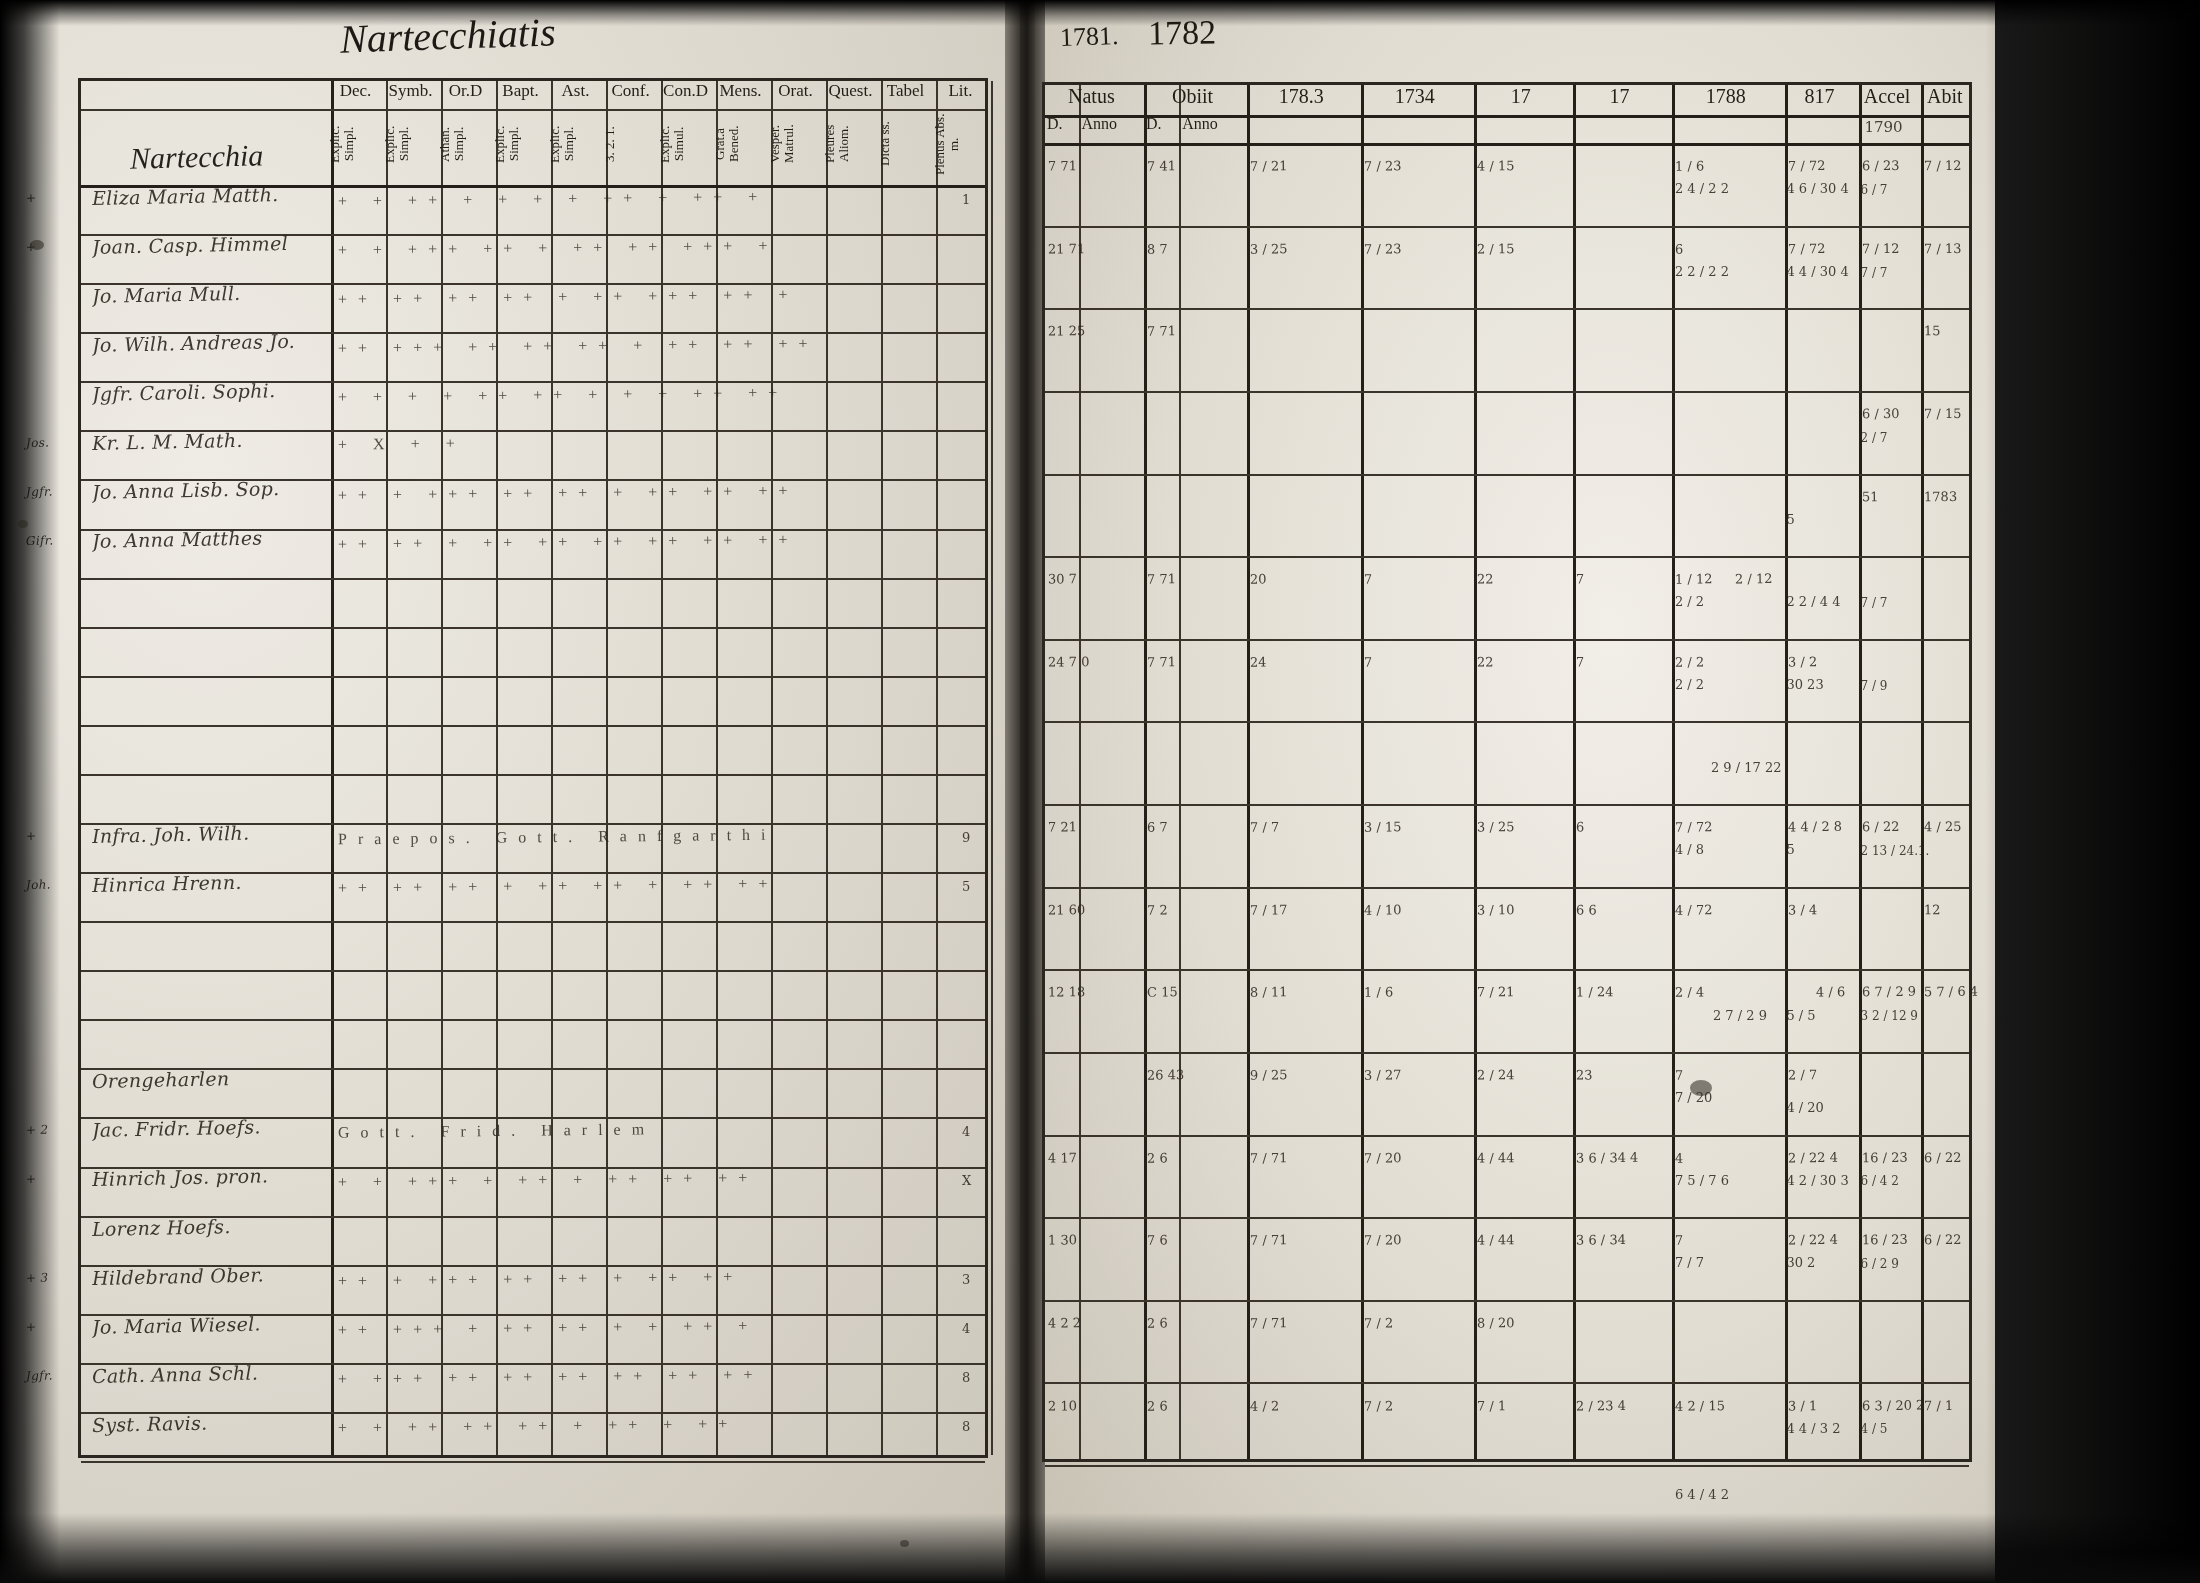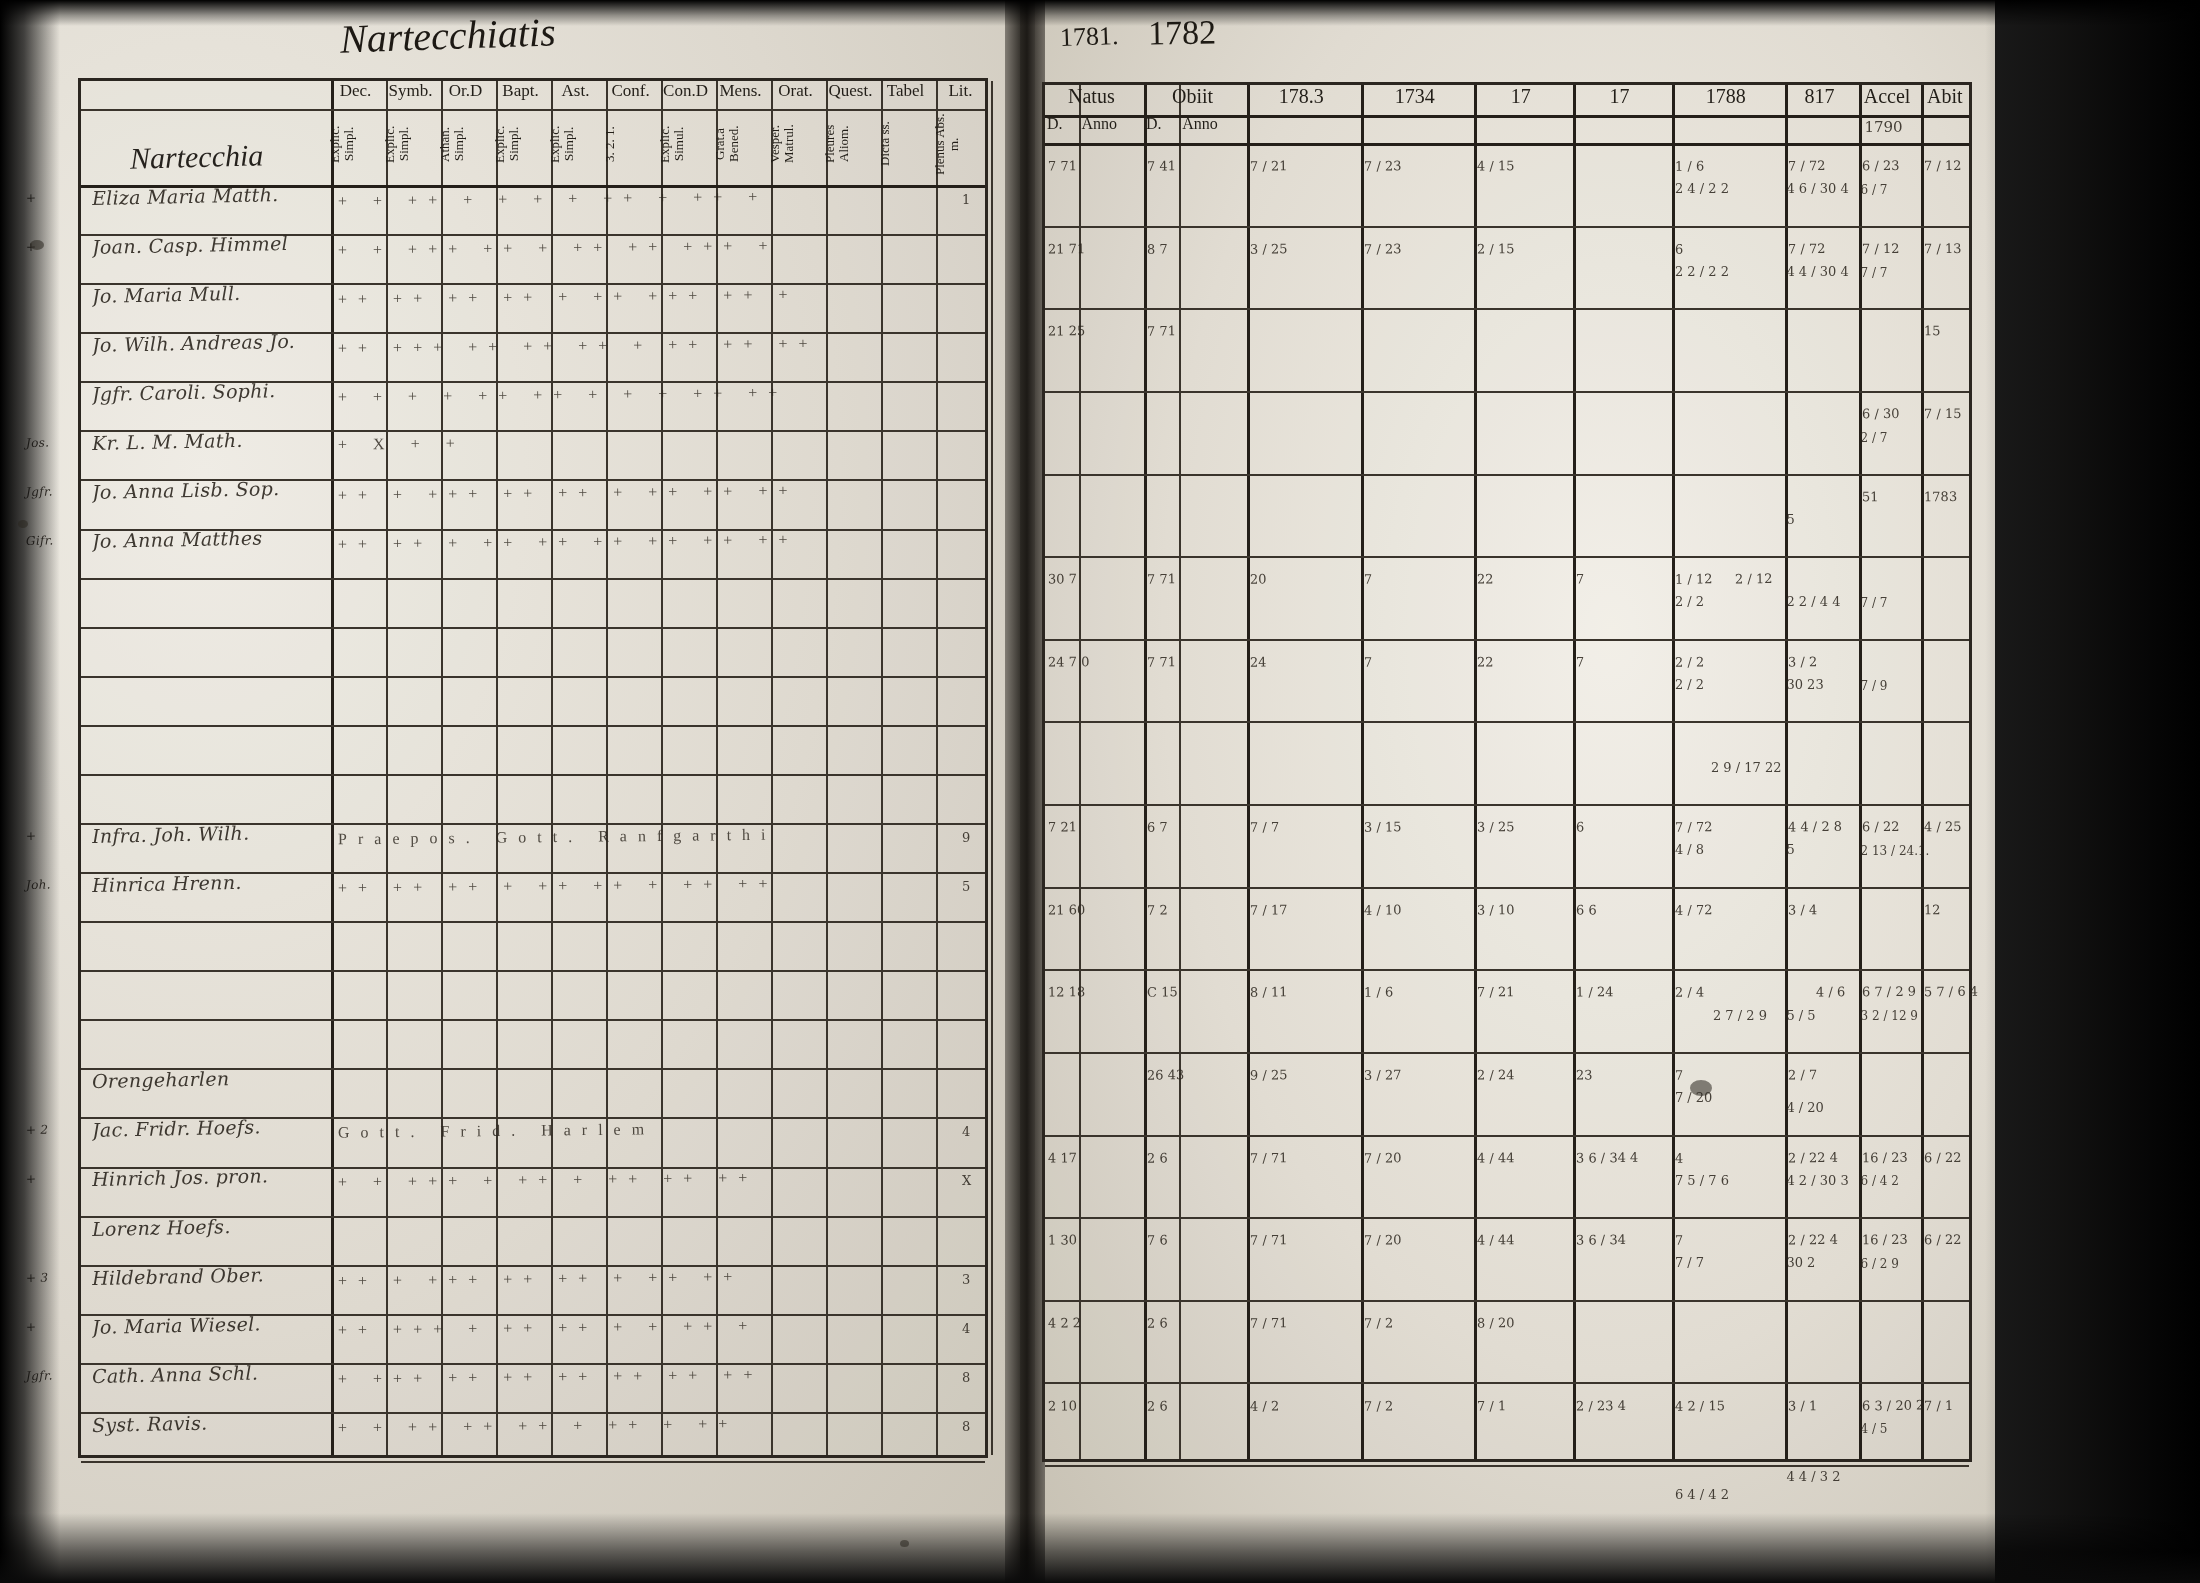--- a/index.html
+++ b/index.html
@@ -386,21 +386,21 @@
       <div class="num" style="left: 1146.73px; top: 1397.55px; width: 93.6624px; font-size: 13px; transform: rotate(-0.8deg);">2  6</div>
       <div class="num" style="left: 1250.39px; top: 1397.55px; width: 103.535px; font-size: 13px; transform: rotate(-0.8deg);">4 / 2</div>
       <div class="num" style="left: 1363.92px; top: 1397.55px; width: 103.535px; font-size: 13px; transform: rotate(-0.8deg);">7 / 2</div>
       <div class="num" style="left: 1477.46px; top: 1397.55px; width: 88.7261px; font-size: 13px; transform: rotate(-0.8deg);">7 / 1</div>
       <div class="num" style="left: 1576.18px; top: 1397.55px; width: 88.7261px; font-size: 13px; transform: rotate(-0.8deg);">2 / 23 4</div>
       <div class="num" style="left: 1674.91px; top: 1397.55px; width: 103.535px; font-size: 13px; transform: rotate(-0.8deg);">4 2 / 15</div>
       <div class="num" style="left: 1788.45px; top: 1397.55px; width: 64.0446px; font-size: 13px; transform: rotate(-0.8deg);">3 / 1</div>
       <div class="num" style="left: 1862.49px; top: 1397.55px; width: 51.2102px; font-size: 13px; transform: rotate(-0.8deg);">6 3 / 20 2</div>
       <div class="num" style="left: 1923.7px; top: 1397.55px; width: 44.2994px; font-size: 13px; transform: rotate(-0.8deg);">7 / 1</div>
       <div class="num" style="left: 1674.91px; top: 1487px; font-size: 13px;">6 4 / 4 2</div>
-      <div class="num" style="left: 1786.45px; top: 1420.69px; font-size: 13px; margin-top: 48px;">4 4 / 3 2</div>
+      <div class="num" style="left: 1786.45px; top: 1420.69px; font-size: 13px;">4 4 / 3 2</div>
       <div class="num" style="left: 1860.49px; top: 1422.34px; font-size: 12px;">4 / 5</div>
     </div>
 
   <div id="edge-left"></div>
   <div id="edge-right"></div>
   <div id="edge-top"></div>
   <div id="edge-bottom"></div>
   <div class="speck" style="left:30px;top:240px;width:14px;height:10px;"></div>
   <div class="speck" style="left:18px;top:520px;width:10px;height:8px;"></div>
   <div class="speck" style="left:900px;top:1540px;width:9px;height:7px;"></div>

